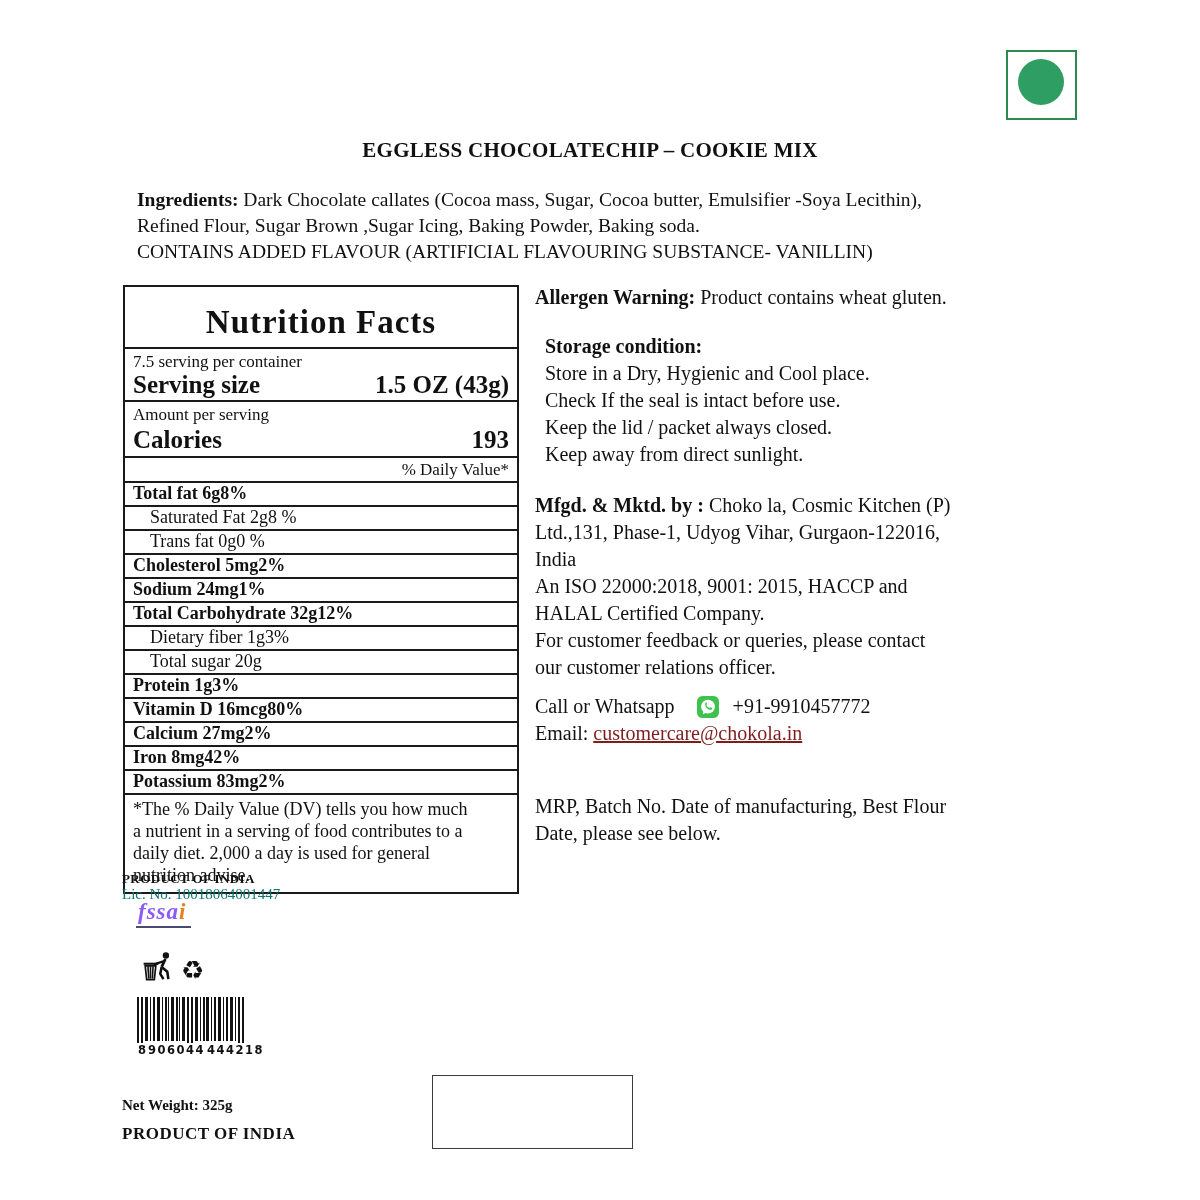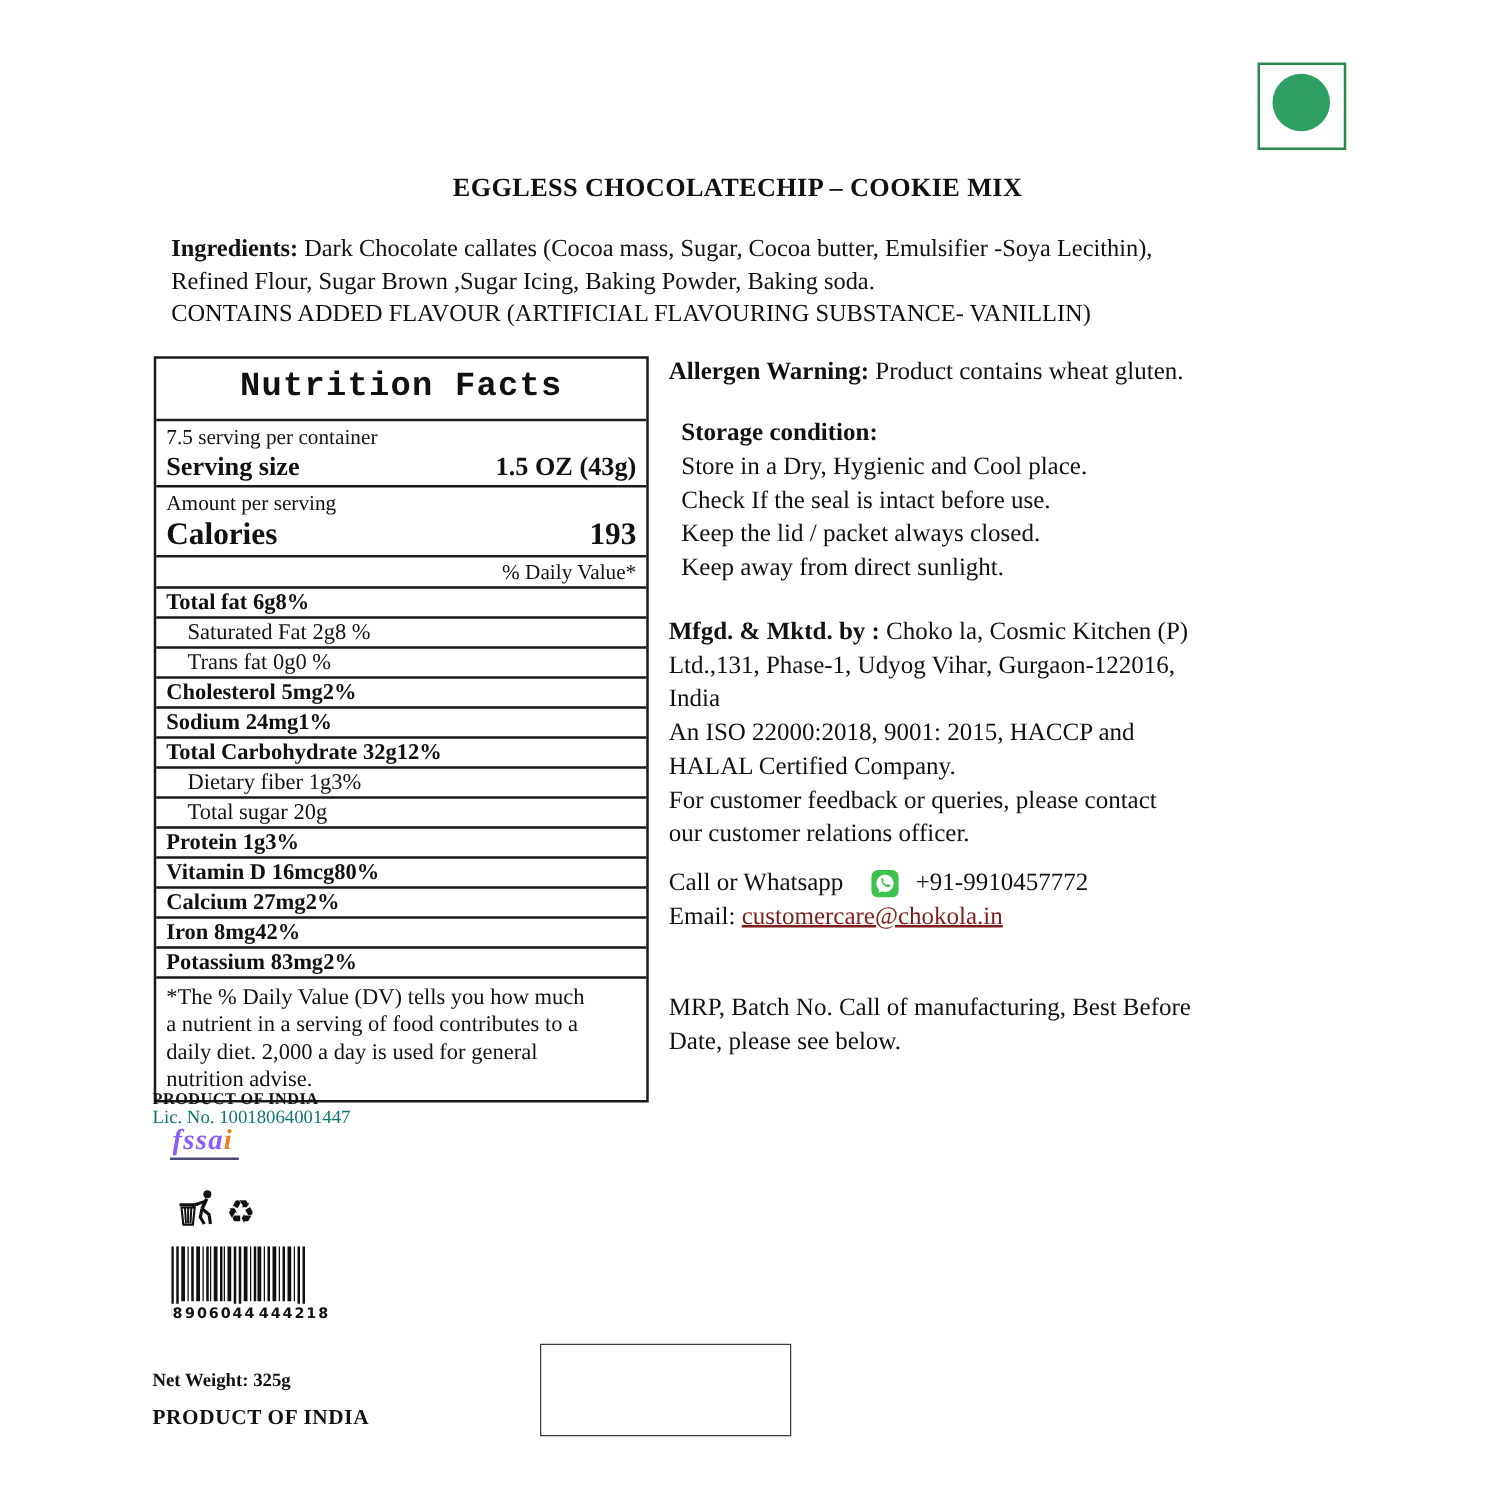--- a/index.html
+++ b/index.html
@@ -17,23 +17,23 @@
   .title { position:absolute; left:0; top:138px; width:1180px; margin:0; text-align:center;
            font-size:21px; font-weight:bold; letter-spacing:0.3px; }
 
   
   .ingredients { position:absolute; left:137px; top:187px; width:920px; font-size:19.5px; line-height:26px; }
   .ingredients div { white-space:nowrap; }
 
   
   .nf { position:absolute; left:123px; top:285px; width:396px; border:2px solid #1a1a1a; box-sizing:border-box; background:#fff; }
   .nf-cell { border-bottom:2px solid #1a1a1a; padding:2px 8px; }
-  .nf-title { font-size:27px; font-weight:bold; text-align:center; padding:4px 4px 6px; letter-spacing:1px; line-height:38px;font-family:Liberation Mono, monospace; }
+  .nf-title { font-size:33px; font-weight:bold; text-align:center; padding:16px 4px 6px; letter-spacing:1px; line-height:38px; }
   .nf-spc { font-size:17px; line-height:21px; }
-  .nf-ss  { display:flex; justify-content:space-between; font-size:21px; font-weight:bold; line-height:26px; }
+  .nf-ss  { display:flex; justify-content:space-between; font-size:25px; font-weight:bold; line-height:26px; }
   .nf-aps { font-size:17px; line-height:21px; }
   .nf-cal { display:flex; justify-content:space-between; font-size:25px; font-weight:bold; line-height:29px; }
   .nf-dv  { text-align:right; font-size:17px; line-height:19px; }
   .nf-row { display:flex; justify-content:flex-start; font-size:18px; line-height:19px; padding:1px 8px 2px; border-bottom:2px solid #1a1a1a; }
   .nf-row.ind .lab { padding-left:17px; }
   .nf-row.bold { font-weight:bold; }
   .nf-foot { font-size:18px; line-height:22px; padding:3px 8px 6px; border-bottom:none; }
 
   
   .info { position:absolute; left:535px; top:284px; width:512px; font-size:20px; line-height:27px; }
@@ -192,21 +192,21 @@
         <path d="M6.2 19.8 L7.4 15.9 L10.2 18.2 Z" fill="#ffffff"></path>
         <path d="M8.9 8.1 c0 4.2 2.8 7 6.9 7 l0.9-1.9 -2.3-1 -0.9 0.9 c-1.5-0.5-2.8-1.8-3.3-3.3 l0.9-0.9 -1-2.3 z" fill="#3ec24e"></path>
       </svg>
       <span class="line">+91-9910457772</span>
     </div>
     <div class="line mb46">
       <span>Email: </span><a href="#" class="email-link">customercare@chokola.in</a>
     </div>
 
     <div>
-      <div class="line"> MRP, Batch No. Call of manufacturing, Best Before</div>
+      <div class="line"> MRP, Batch No. Date of manufacturing, Best Flour</div>
       <div class="line">Date, please see below.</div>
     </div>
   </div>
 
   <div class="poi-small">PRODUCT OF INDIA</div>
 
   <div class="fssai">
     <span class="f1">fssa</span><span class="f2">i</span>
   </div>
 

